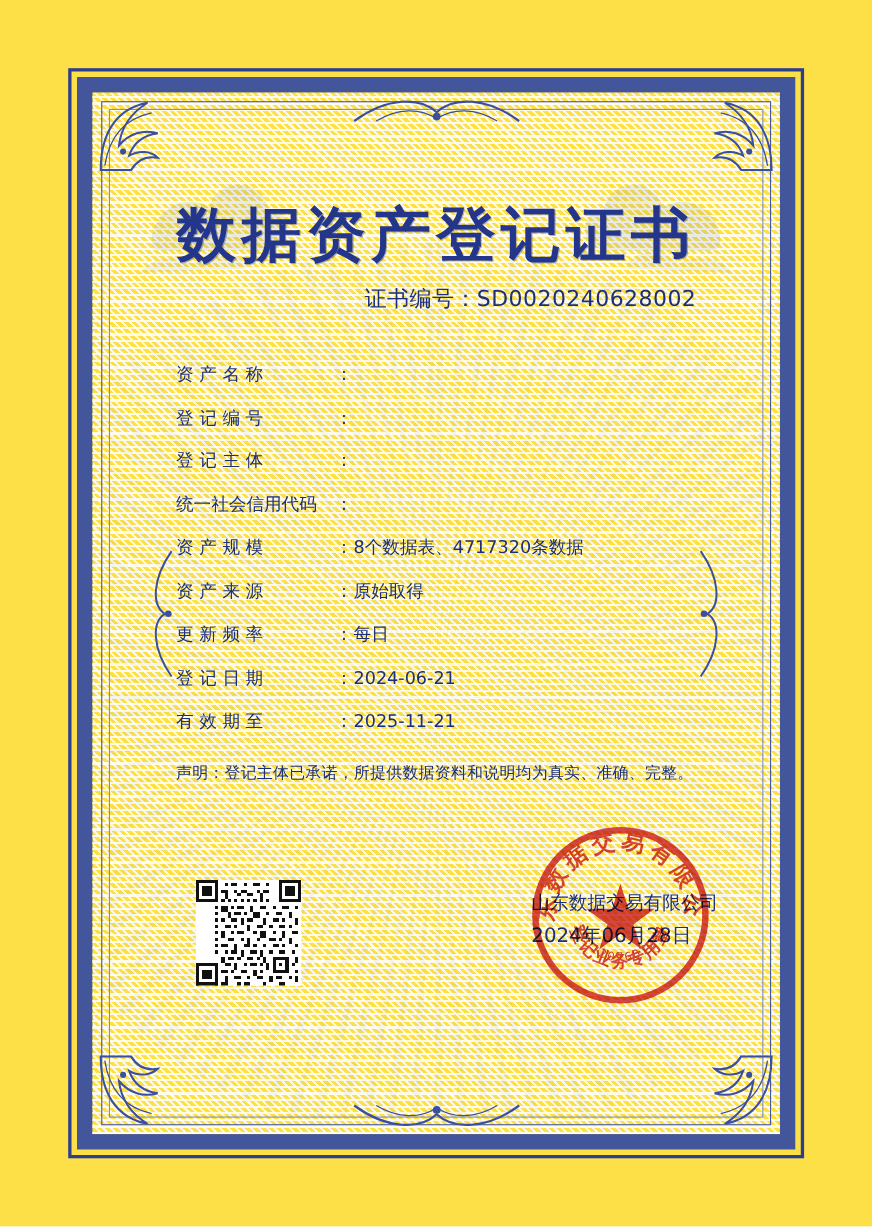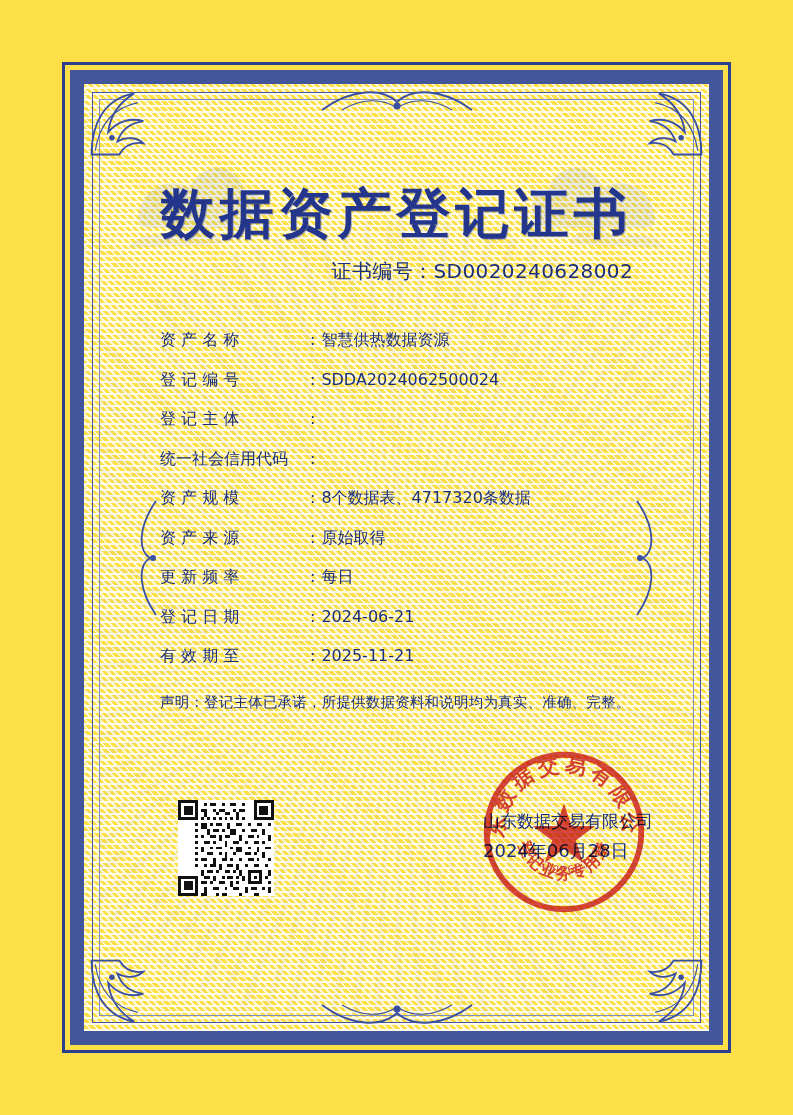--- a/index.html
+++ b/index.html
@@ -318,27 +318,25 @@
 
   <div class="cert-no">
     <span>证书编号：</span><span>SD0020240628002</span>
   </div>
 
   <div class="fields">
 
     <div class="field-row">
       <span class="field-label">资 产 名 称</span>
       <span class="field-colon">:</span>
-      <span class="field-value">智慧供热数据资源</span>
     </div>
 
     <div class="field-row">
       <span class="field-label">登 记 编 号</span>
       <span class="field-colon">:</span>
-      <span class="field-value">SDDA2024062500024</span>
     </div>
 
     <div class="field-row">
       <span class="field-label">登 记 主 体</span>
       <span class="field-colon">:</span>
     </div>
 
     <div class="field-row">
       <span class="field-label tight">统一社会信用代码</span>
       <span class="field-colon">:</span>

